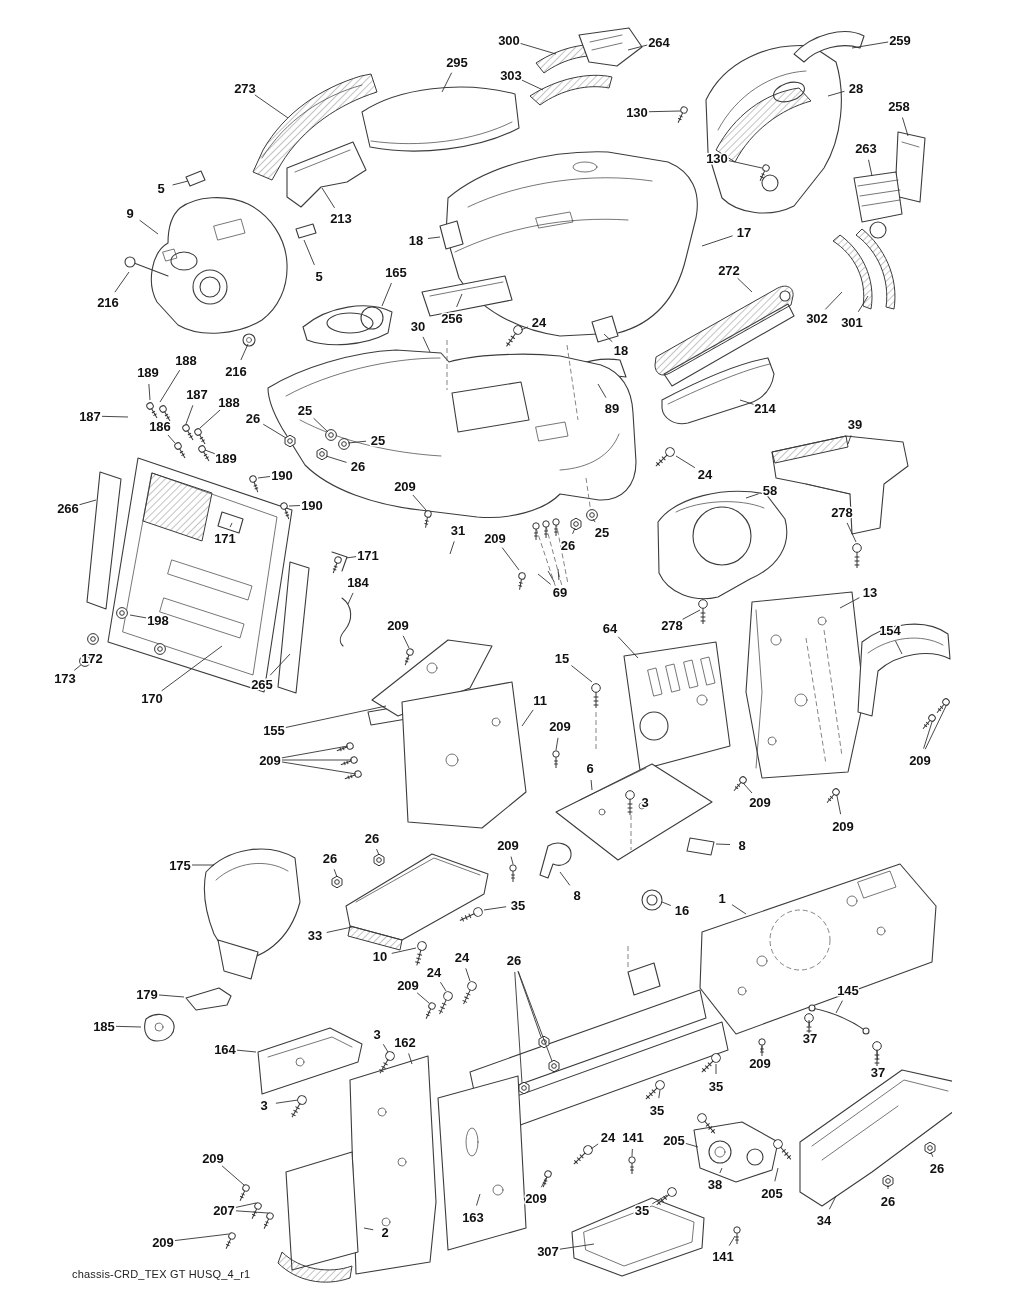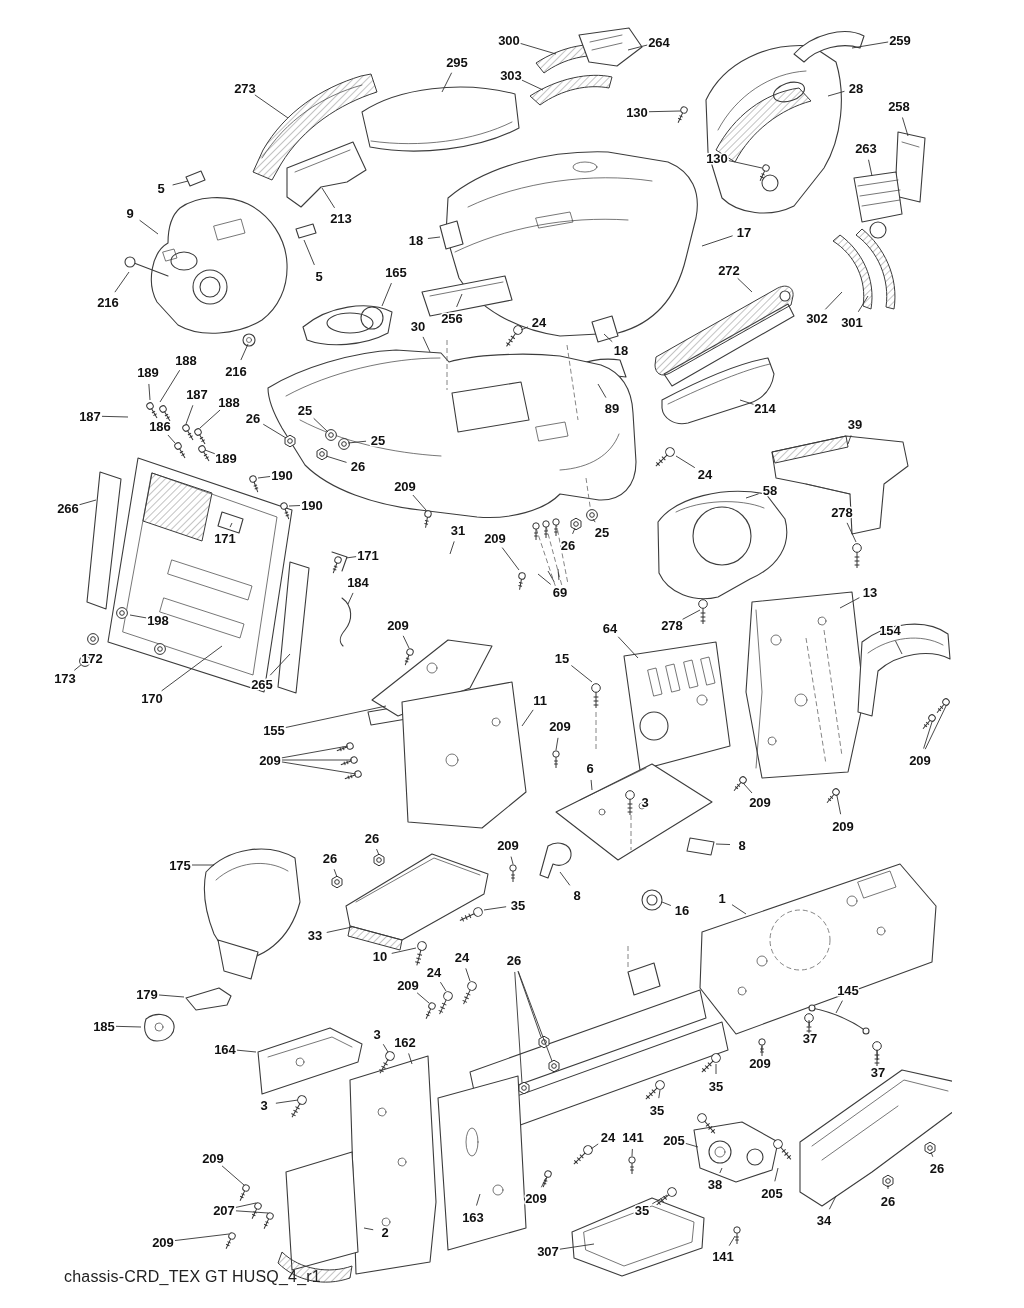--- a/index.html
+++ b/index.html
@@ -13,22 +13,22 @@
   .hatch{fill:url(#xhatch);stroke:#3c3c3c;stroke-width:1;}
   .dashed{stroke:#666;stroke-width:0.8;fill:none;stroke-dasharray:5 3;}
   #leader-lines line{stroke:#333;stroke-width:0.9;}
   #callout-labels text{
     font-family:"Liberation Sans",sans-serif;
     font-size:13px;font-weight:bold;fill:#111;
     text-anchor:middle;
     paint-order:stroke;stroke:#ffffff;stroke-width:3px;stroke-linejoin:round;
   }
   .footer{
-    position:absolute;left:64px;top:1268px;
-    font-size:16px;color:#222;letter-spacing:0.2px;
+    position:absolute;left:72px;top:1268px;
+    font-size:11px;color:#222;letter-spacing:0.2px;
   }
 </style>
 </head>
 <body>
 
 <div class="page">
   <svg id="diagram" width="1024" height="1308" viewBox="0 0 1024 1308" xmlns="http://www.w3.org/2000/svg">
     <defs>
       <pattern id="xhatch" width="5" height="5" patternUnits="userSpaceOnUse" patternTransform="rotate(45)">
         <line x1="0" y1="0" x2="0" y2="5" stroke="#6a6a6a" stroke-width="0.8"></line>

